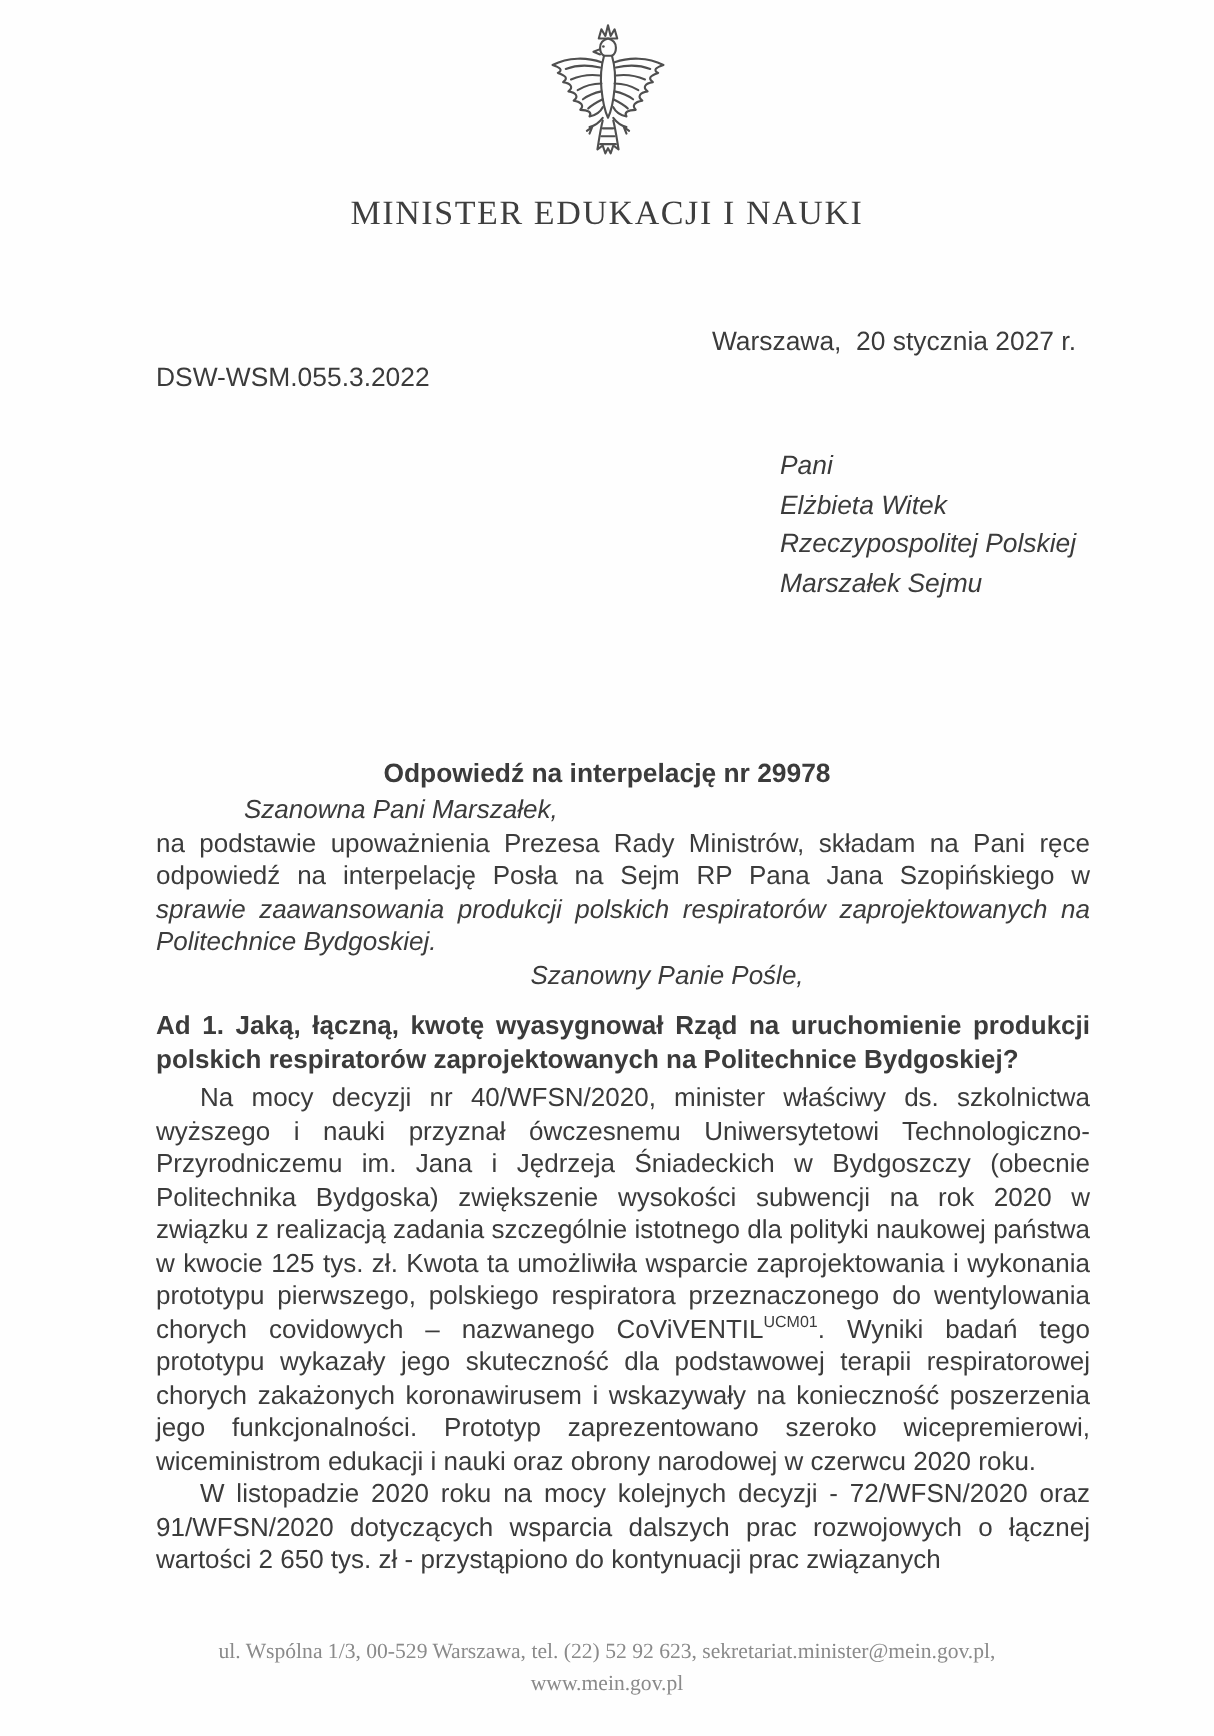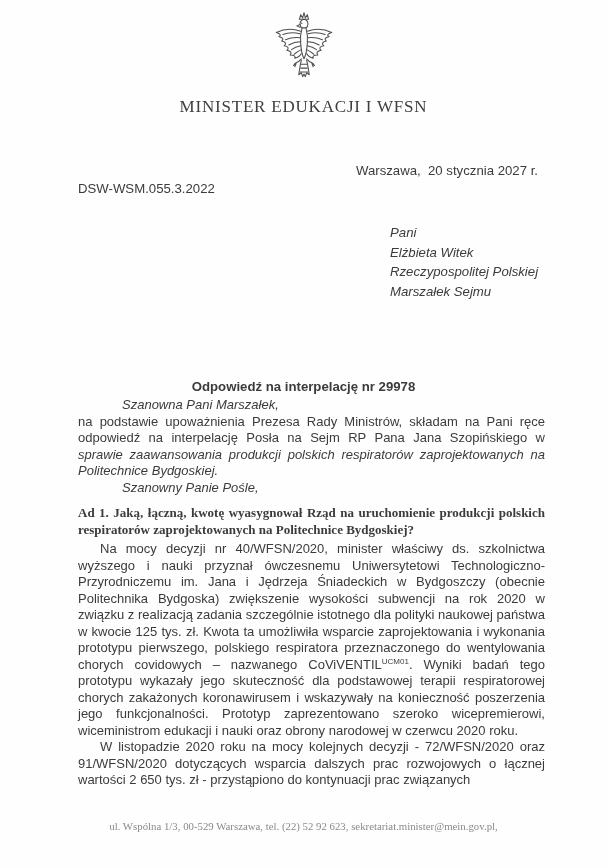--- a/index.html
+++ b/index.html
@@ -72,26 +72,25 @@
     font-size: 13px;
     line-height: 16.5px;
     text-align: justify;
   }
   .letter-body p { margin: 0; }
   .salutation {
     font-style: italic;
     text-indent: 44px;
     text-align: left;
   }
-  .salutation-2 { margin-top: 20px; }
+  .salutation-2 { margin-top: 20px; text-align: center; }
   .question {
     font-weight: bold;
     margin-top: 9px !important;
     margin-bottom: 3px !important;
-    font-family: Liberation Serif, serif;
   }
   .indent { text-indent: 22px; }
   .italic { font-style: italic; }
   sup {
     font-size: 8px;
     line-height: 0;
     vertical-align: super;
   }
   .footer {
     position: absolute;
@@ -122,21 +121,21 @@
         <path d="M44,36 C36,34 26,34 18,37 M44,42 C37,41 29,42 22,45 M45,48 C39,48 32,50 27,53 M45,54 C40,55 35,57 31,60 M46,60 C42,62 38,64 35,67"></path>
         <path d="M56,36 C64,34 74,34 82,37 M56,42 C63,41 71,42 78,45 M55,48 C61,48 68,50 73,53 M55,54 C60,55 65,57 69,60 M54,60 C58,62 62,64 65,67"></path>
         <path d="M46,74 C43,78 40,80 36,81 M38,81 L34,84 M38,81 L36,86 M54,74 C57,78 60,80 64,81 M62,81 L66,84 M62,81 L64,86"></path>
         <path d="M46,76 C44,84 43,92 42,98 L46,95 L48,101 L50,97 L52,101 L54,95 L58,98 C57,92 56,84 54,76"></path>
         <path d="M46,82 L54,82 M45,88 L55,88 M44,94 L56,94"></path>
       </g>
       <circle cx="46.5" cy="20" r="1" fill="#4f4f4f"></circle>
     </svg>
   </div>
 
-  <div class="ministry-title">MINISTER EDUKACJI I WFSN</div>
+  <div class="ministry-title">MINISTER EDUKACJI I NAUKI</div>
 
   <div class="place-date">Warszawa,  20 stycznia 2027 r.</div>
   <div class="ref-number">DSW-WSM.055.3.2022</div>
 
   <div class="addressee">
     <div>Pani</div>
     <div>Elżbieta Witek</div>
     <div>Rzeczypospolitej Polskiej</div>
     <div>Marszałek Sejmu</div>
   </div>
@@ -147,15 +146,16 @@
     <p class="salutation">Szanowna Pani Marszałek,</p>
     <p><span>na podstawie upoważnienia Prezesa Rady Ministrów, składam na Pani ręce odpowiedź na interpelację Posła na Sejm RP Pana Jana Szopińskiego w </span><span class="italic">sprawie zaawansowania produkcji polskich respiratorów zaprojektowanych na Politechnice Bydgoskiej.</span></p>
     <p class="salutation salutation-2">Szanowny Panie Pośle,</p>
     <p class="question">Ad 1. Jaką, łączną, kwotę wyasygnował Rząd na uruchomienie produkcji polskich respiratorów zaprojektowanych na Politechnice Bydgoskiej?</p>
     <p class="indent"><span>Na mocy decyzji nr 40/WFSN/2020, minister właściwy ds. szkolnictwa wyższego i nauki przyznał ówczesnemu Uniwersytetowi Technologiczno-Przyrodniczemu im. Jana i Jędrzeja Śniadeckich w Bydgoszczy (obecnie Politechnika Bydgoska) zwiększenie wysokości subwencji na rok 2020 w związku z realizacją zadania szczególnie istotnego dla polityki naukowej państwa w kwocie 125 tys. zł. Kwota ta umożliwiła wsparcie zaprojektowania i wykonania prototypu pierwszego, polskiego respiratora przeznaczonego do wentylowania chorych covidowych – nazwanego CoViVENTIL</span><sup>UCM01</sup><span>. Wyniki badań tego prototypu wykazały jego skuteczność dla podstawowej terapii respiratorowej chorych zakażonych koronawirusem i wskazywały na konieczność poszerzenia jego funkcjonalności. Prototyp zaprezentowano szeroko wicepremierowi, wiceministrom edukacji i nauki oraz obrony narodowej w czerwcu 2020 roku.</span></p>
     <p class="indent">W listopadzie 2020 roku na mocy kolejnych decyzji - 72/WFSN/2020 oraz 91/WFSN/2020 dotyczących wsparcia dalszych prac rozwojowych o łącznej wartości 2 650 tys. zł - przystąpiono do kontynuacji prac związanych</p>
   </div>
 
   <div class="footer">
     <div>ul. Wspólna 1/3, 00-529 Warszawa, tel. (22) 52 92 623, sekretariat.minister@mein.gov.pl,</div>
+    <div>www.mein.gov.pl</div>
   </div>
 
 </div>
 
 </body></html>

